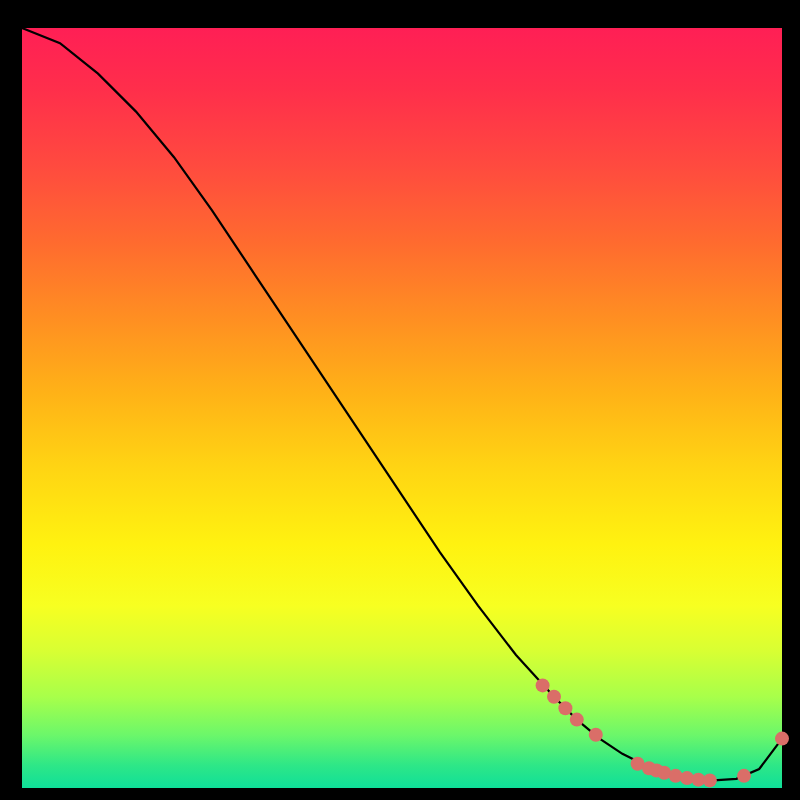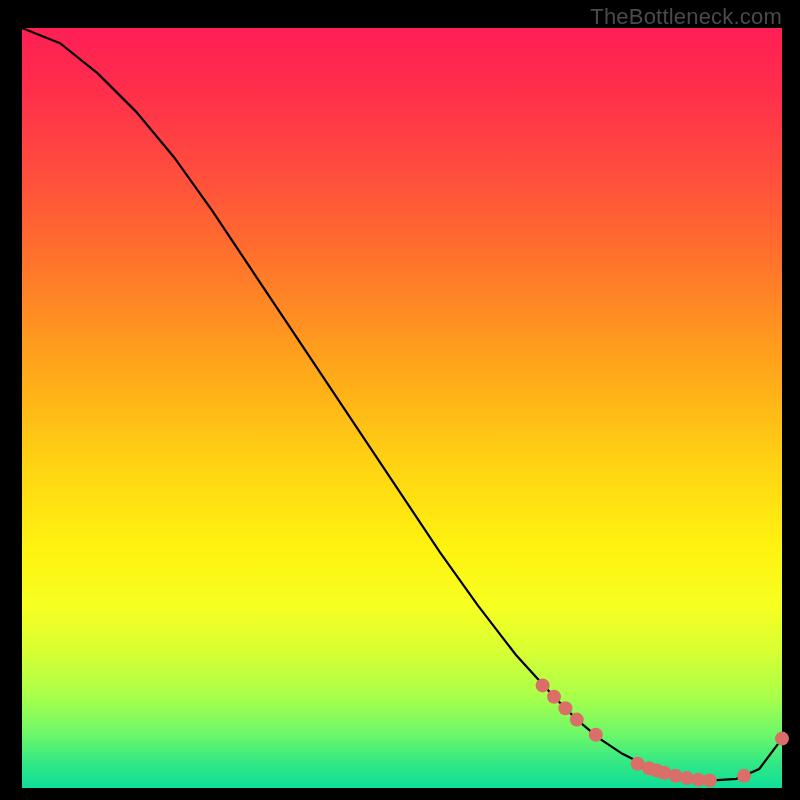--- a/index.html
+++ b/index.html
@@ -61,21 +61,20 @@
     width: 100%;
     height: 100%;
     overflow: visible;
   }
 </style>
 </head>
 <body>
 
 <div class="frame">
 
-  <div class="watermark">TheBottleneck.com</div>
 
   <div class="plot-area">
     <div class="grad-rect"></div>
 
     <svg class="curve-svg" viewBox="0 0 760 760" preserveAspectRatio="none">
       <path id="curve-path" fill="none" stroke="#000000" stroke-width="2.2" stroke-linecap="round" d="M0.00 0.00 L38.00 15.20 L76.00 45.60 L114.00 83.60 L152.00 129.20 L190.00 182.40 L228.00 239.40 L266.00 296.40 L304.00 353.40 L342.00 410.40 L380.00 467.40 L418.00 524.40 L456.00 577.60 L494.00 627.00 L532.00 668.80 L554.80 691.60 L577.60 710.60 L600.40 725.80 L623.20 737.20 L646.00 744.80 L668.80 750.12 L691.60 752.40 L714.40 750.88 L737.20 741.00 L760.00 710.60"></path>
       <g id="markers-group">
           <circle cx="520.60" cy="657.40" r="7" fill="#da6e68"></circle>
           <circle cx="532.00" cy="668.80" r="7" fill="#da6e68"></circle>
           <circle cx="543.40" cy="680.20" r="7" fill="#da6e68"></circle>

